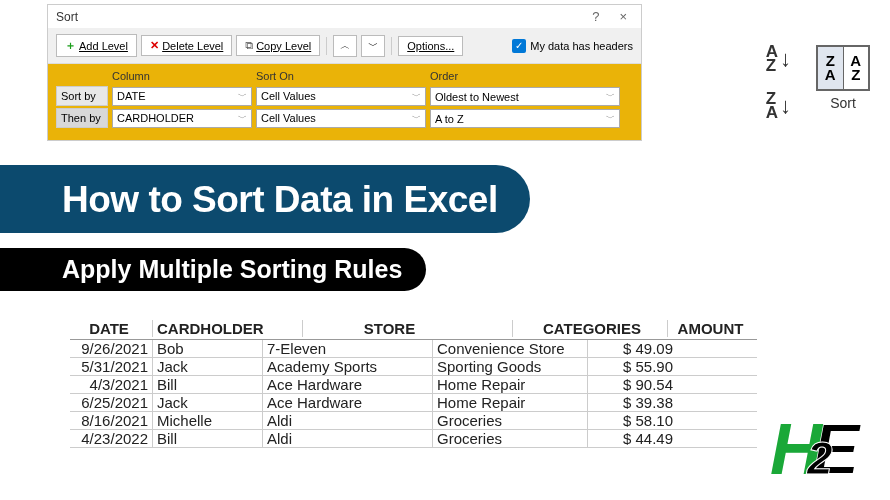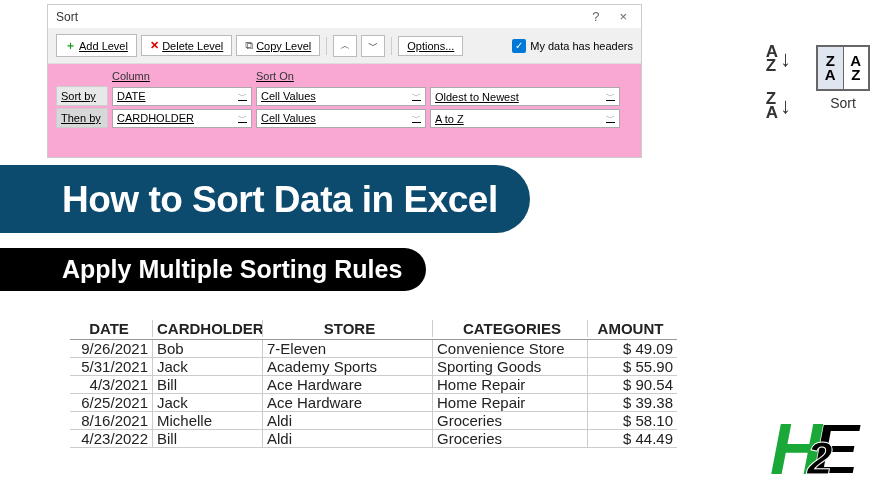--- a/index.html
+++ b/index.html
@@ -15,21 +15,21 @@
     .btn { display: inline-flex; align-items: center; gap: 3px; padding: 3px 8px; background: #fff; border: 1px solid #bbb; font-size: 11px; cursor: pointer; }
     .btn-icon { font-size: 11px; }
     .btn-plus { color: #1b9e1b; font-weight: bold; }
     .btn-x { color: #d00; font-weight: bold; }
     .btn-copy { color: #555; }
     .arrow-btn { padding: 3px 6px; background: #fff; border: 1px solid #bbb; font-size: 10px; cursor: pointer; }
     .sep { width: 1px; height: 18px; background: #ccc; margin: 0 2px; }
     .chk-wrap { display: flex; align-items: center; gap: 4px; margin-left: auto; font-size: 11px; }
     .chk { width: 14px; height: 14px; background: #0078d7; color: #fff; display: flex; align-items: center; justify-content: center; font-size: 10px; border-radius: 2px; }
     
-    .sort-grid { padding: 4px 8px 27px 8px; background: #f9a8d4; text-decoration: underline; }
+    .sort-grid { padding: 4px 8px 10px 8px; background: #eab308; }
     .sort-head { display: flex; gap: 4px; font-size: 11px; color: #333; padding: 2px 0 4px 0; }
     .sh-col1 { width: 52px; }
     .sh-col2 { width: 140px; }
     .sh-col3 { width: 170px; }
     .sh-col4 { width: 190px; }
     
     .sort-row { display: flex; gap: 4px; align-items: center; margin-bottom: 2px; }
     .sr-label { width: 52px; font-size: 11px; background: #e8e8e8; padding: 3px 4px; border: 1px solid #ccc; }
     .sr-label.sel { background: #d8d8d8; }
     .dd { display: flex; justify-content: space-between; align-items: center; background: #fff; border: 1px solid #aaa; padding: 2px 4px; font-size: 11px; }
@@ -56,21 +56,21 @@
     
     .data-table { position: absolute; top: 320px; left: 70px; font-size: 15px; color: #222; }
     .dt-head { display: flex; font-weight: bold; border-bottom: 1px solid #999; padding-bottom: 2px; }
     .dt-row { display: flex; border-bottom: 1px solid #ccc; }
     .dt-date { width: 82px; text-align: right; padding-right: 4px; }
     .dt-card { width: 110px; border-left: 1px solid #ccc; padding-left: 4px; }
     .dt-store { width: 170px; border-left: 1px solid #ccc; padding-left: 4px; }
     .dt-cat { width: 155px; border-left: 1px solid #ccc; padding-left: 4px; }
     .dt-amt { width: 90px; border-left: 1px solid #ccc; text-align: right; padding-right: 4px; }
     .dt-head .dt-date, .dt-head .dt-amt { text-align: center; }
-    .dt-head .dt-store, .dt-head .dt-cat { text-align: center; }
+    .dt-head .dt-store, .dt-head .dt-cat { text-align: center; margin-left: 40px; }
     
     .logo { position: absolute; bottom: 10px; right: 30px; }
     .logo-h { font-family: Arial Black, sans-serif; font-size: 72px; font-weight: 900; color: #1aa838; font-style: italic; position: relative; letter-spacing: -4px; }
     .logo-2 { position: absolute; left: 37px; top: 22px; font-size: 46px; color: #000; font-style: italic; font-weight: 900; -webkit-text-stroke: 1px #fff; }
     .logo-e { font-family: Arial Black, sans-serif; font-size: 72px; font-weight: 900; color: #000; font-style: italic; -webkit-text-stroke: 2px #fff; margin-left: -6px; }
   </style>
 </head>
 <body>
 
 <div class="dialog">
@@ -104,20 +104,21 @@
     <span class="chk-wrap">
       <span class="chk">✓</span>
       <span>My data has headers</span>
     </span>
   </div>
   <div class="sort-grid">
     <div class="sort-head">
       <span class="sh-col1"></span>
       <span class="sh-col2">Column</span>
       <span class="sh-col3">Sort On</span>
+      <span class="sh-col4">Order</span>
     </div>
     <div class="sort-row">
       <span class="sr-label">Sort by</span>
       <span class="dd dd-1">
           <span>DATE</span>
           <span class="dd-arrow">﹀</span>
         </span>
       <span class="dd dd-2">
           <span>Cell Values</span>
           <span class="dd-arrow">﹀</span>

